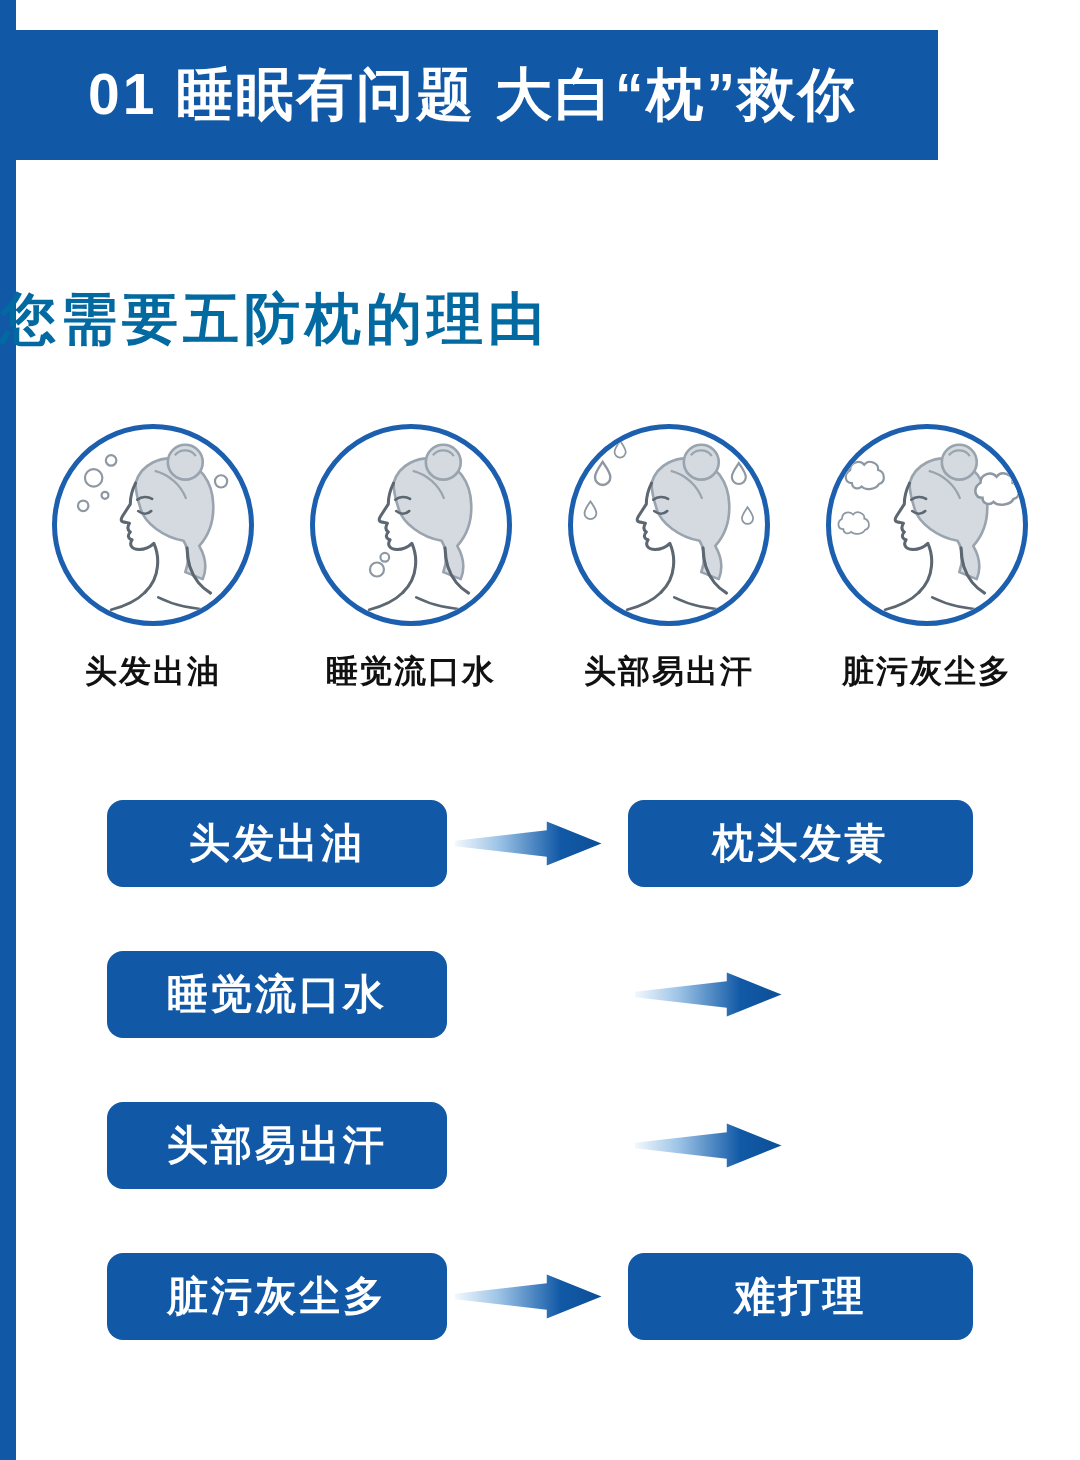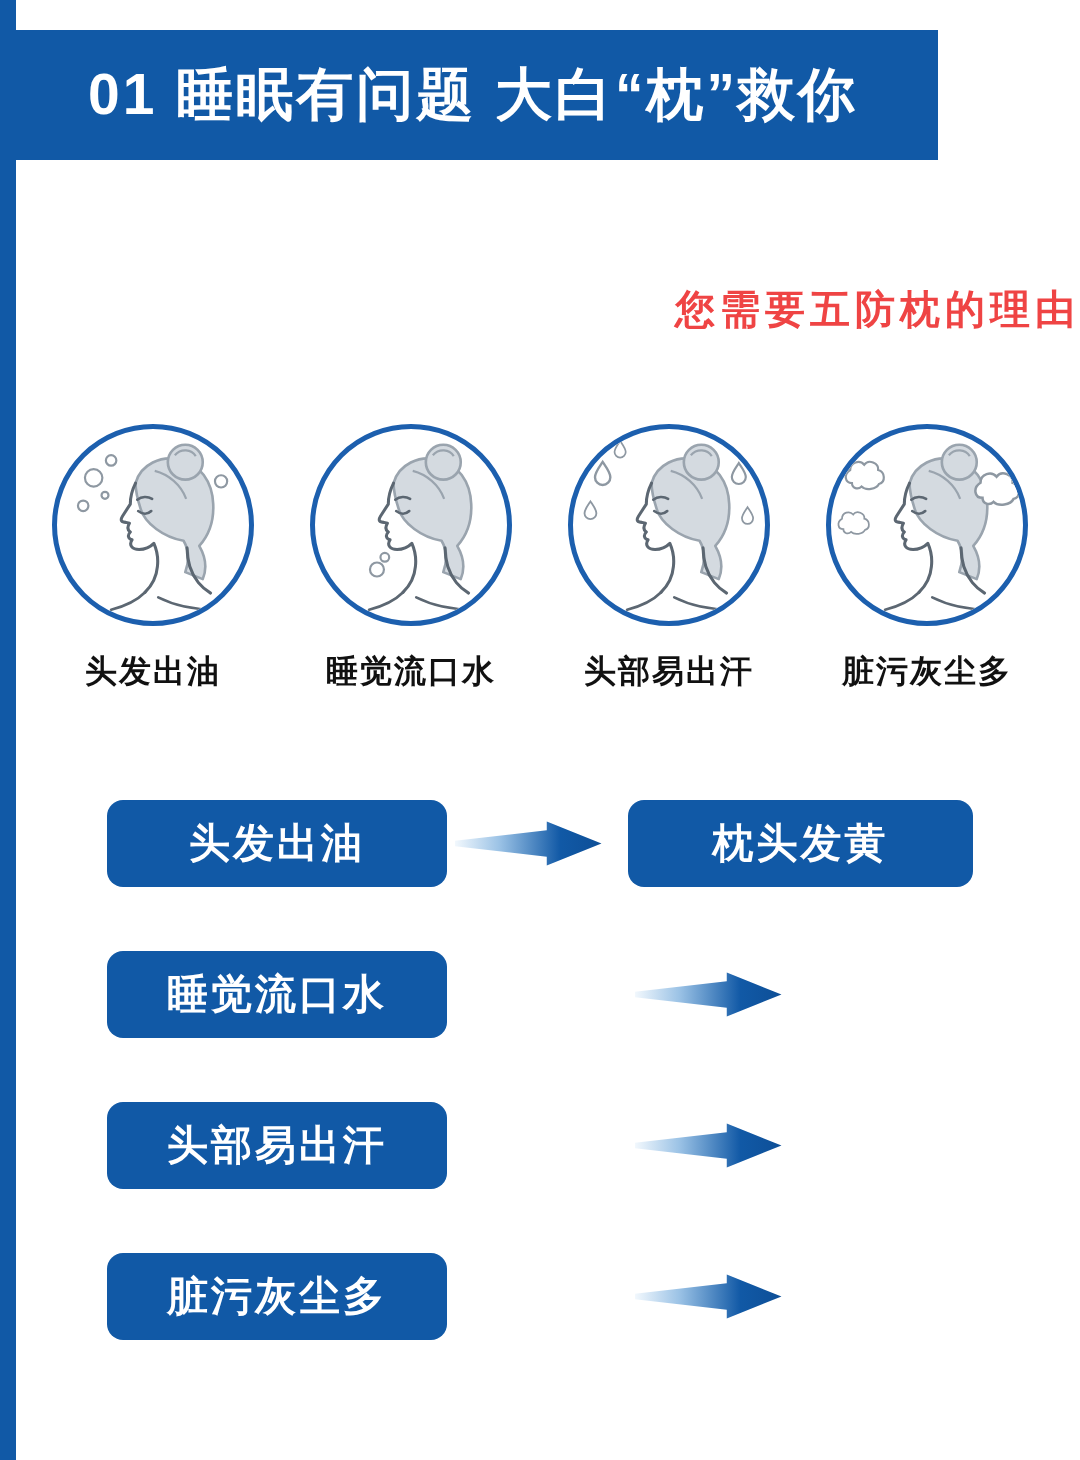--- a/index.html
+++ b/index.html
@@ -27,24 +27,24 @@
   .header-banner h1 {
     color: #ffffff;
     font-size: 57px;
     font-weight: 900;
     letter-spacing: 3px;
     white-space: nowrap;
   }
   .section-title {
     position: absolute; top: 282px; left: 0;
     width: 100%;
-    text-align: right;
-    font-size: 40px;
+    text-align: left;
+    font-size: 56px;
     font-weight: 900;
-    color: #ef4444;
+    color: #0369a1;
     letter-spacing: 5px;
   }
   .figures {
     position: absolute; top: 424px; left: 50%;
     transform: translateX(-50%);
     display: flex; gap: 44px;
   }
   .figure { display: flex; flex-direction: column; align-items: center; width: 214px; }
   .circle {
     width: 202px; height: 202px;
@@ -233,15 +233,16 @@
     </div>
   </div>
 
   <div class="mapping-row">
     <div class="pill cause">脏污灰尘多</div>
     <div class="arrowbox">
       <svg viewBox="0 0 170 60" width="150" height="53">
         <polygon points="0,27 104,15 104,5 166,30 104,55 104,45 0,33" fill="url(#arrowGrad)"></polygon>
       </svg>
     </div>
+    <div class="pill effect">难打理</div>
   </div>
 
 </div>
 
 </body></html>

